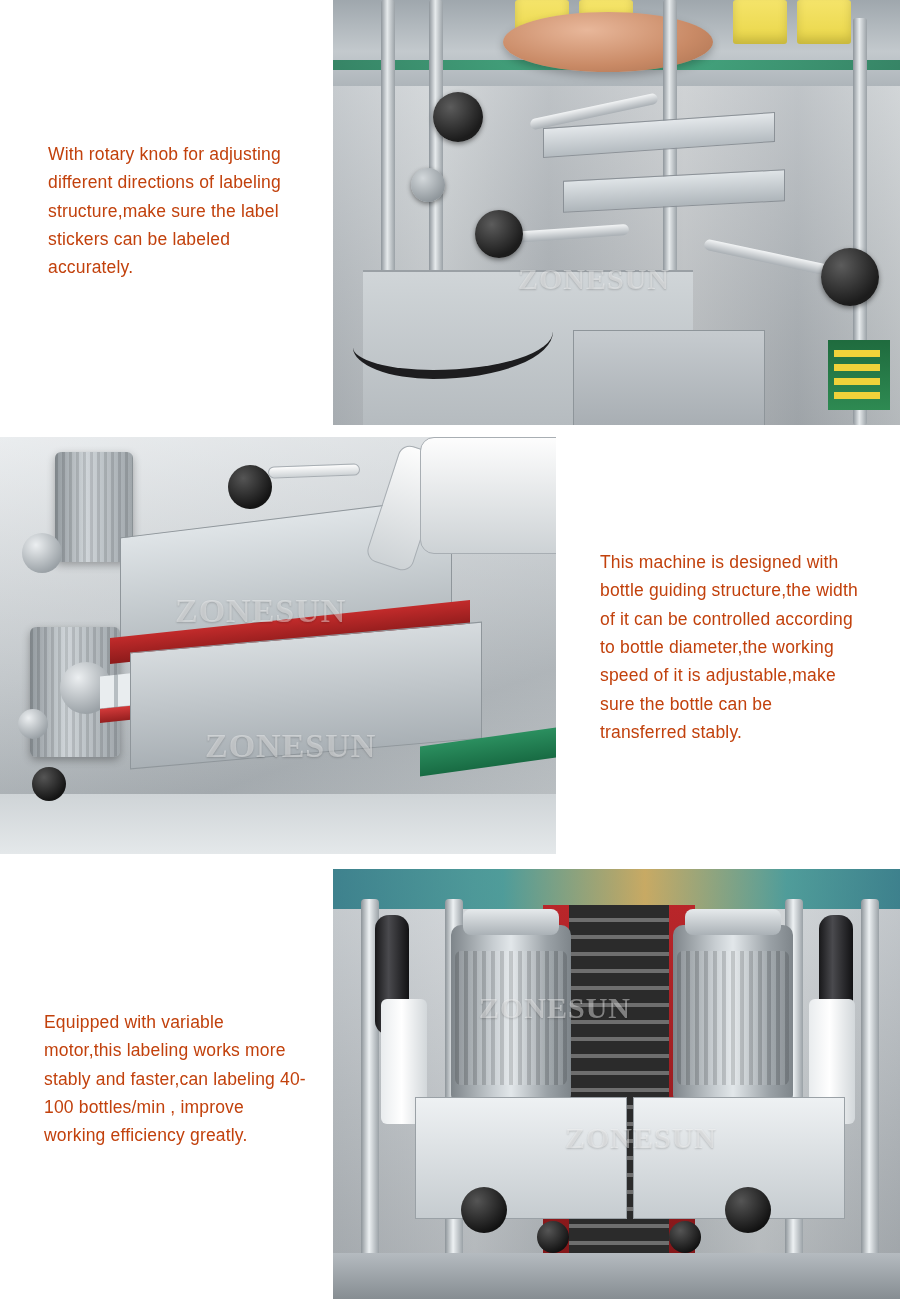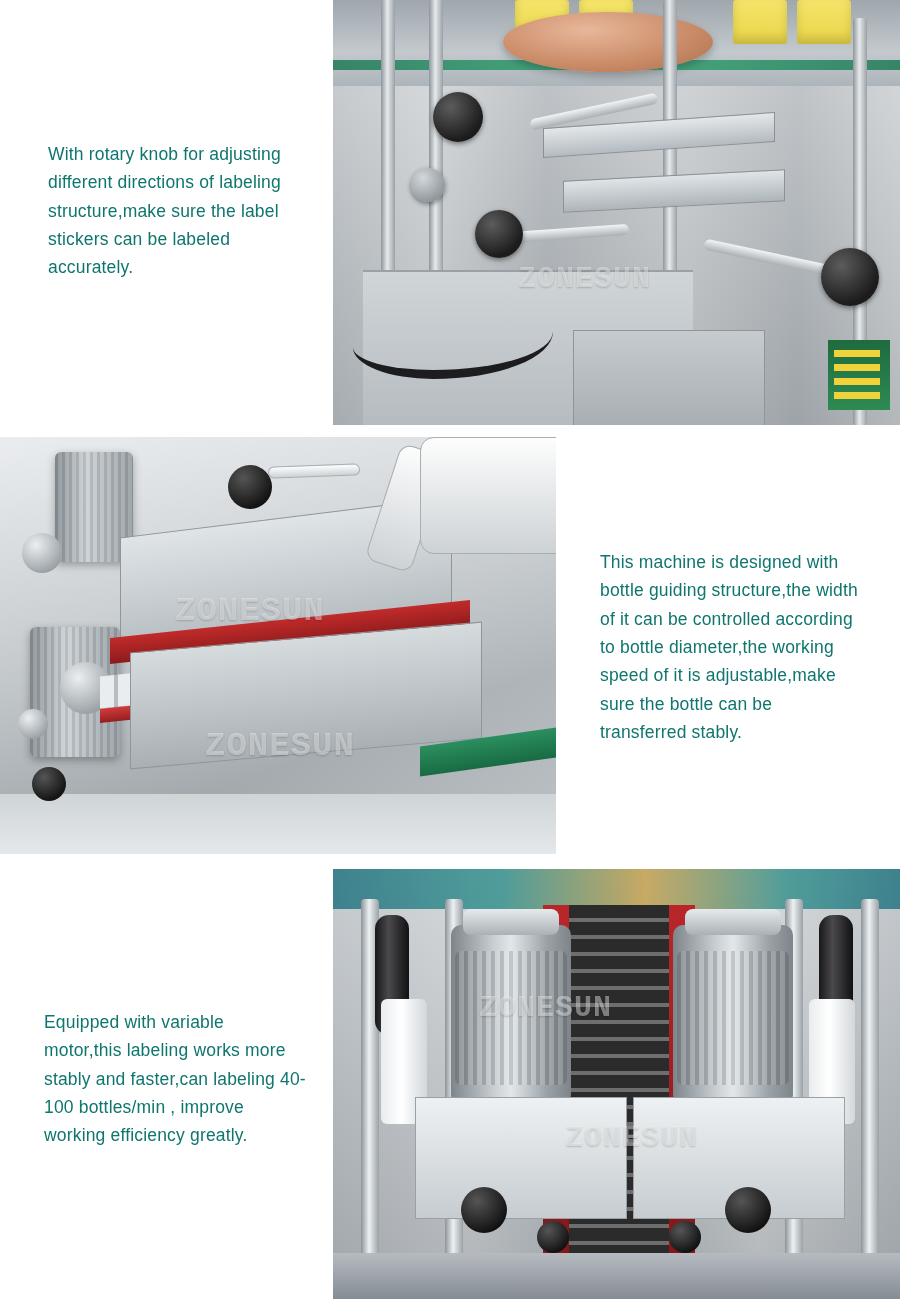--- a/index.html
+++ b/index.html
@@ -22,21 +22,21 @@
   }
 
   
   .block {
     position: absolute;
   }
   .caption {
     position: absolute;
     font-size: 17.5px;
     line-height: 1.62;
-    color: #0f766e;
+    color: #c2410c;
     letter-spacing: 0.01em;
   }
   .photo {
     position: absolute;
     overflow: hidden;
     background: #c8ccd0;
   }
 
   
   #photo-1 {
@@ -250,21 +250,21 @@
     border-radius: 4px;
   }
   .p3-bottom {
     position: absolute; left: 0; bottom: 0; width: 100%; height: 46px;
     background: linear-gradient(180deg,#b5bbc0,#868d92);
   }
 
   
   .wm {
     position: absolute;
-    font-family: Liberation Mono, monospace;
+    font-family: Liberation Serif, serif;
     font-weight: 700;
     color: rgba(255,255,255,0.42);
     letter-spacing: 1px;
     text-shadow: 0 1px 2px rgba(0,0,0,0.18);
     white-space: nowrap;
     pointer-events: none;
   }
 </style>
 </head>
 <body>

